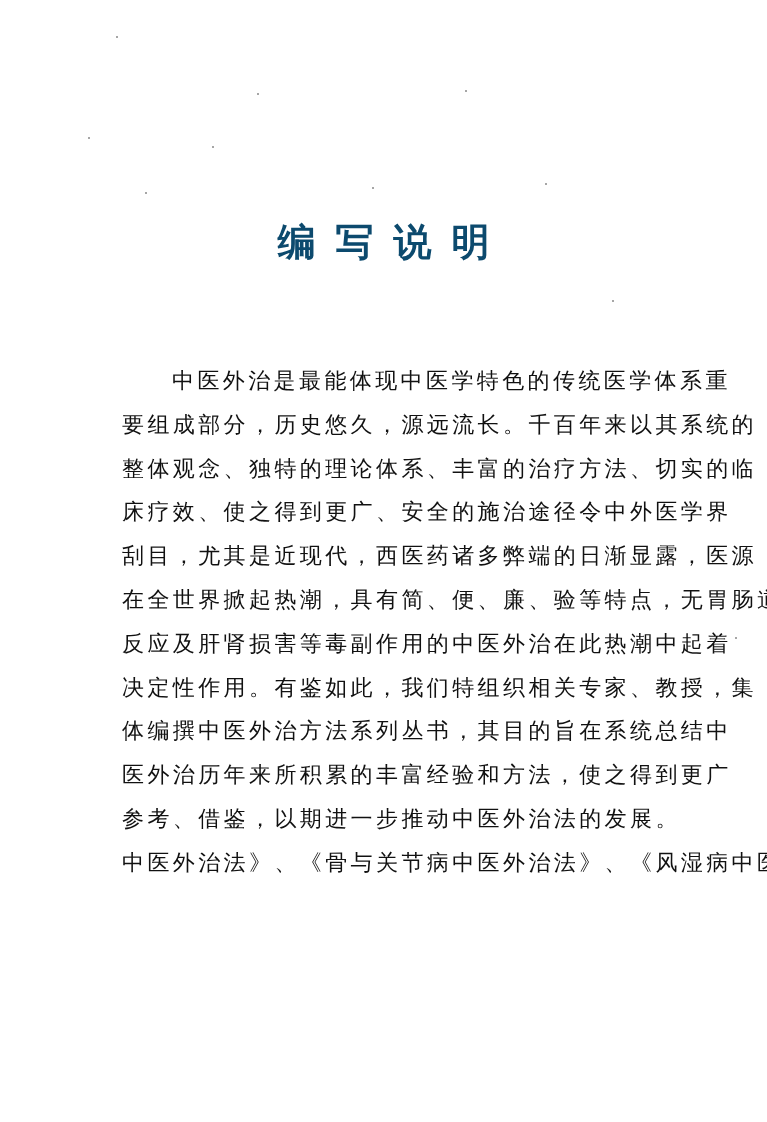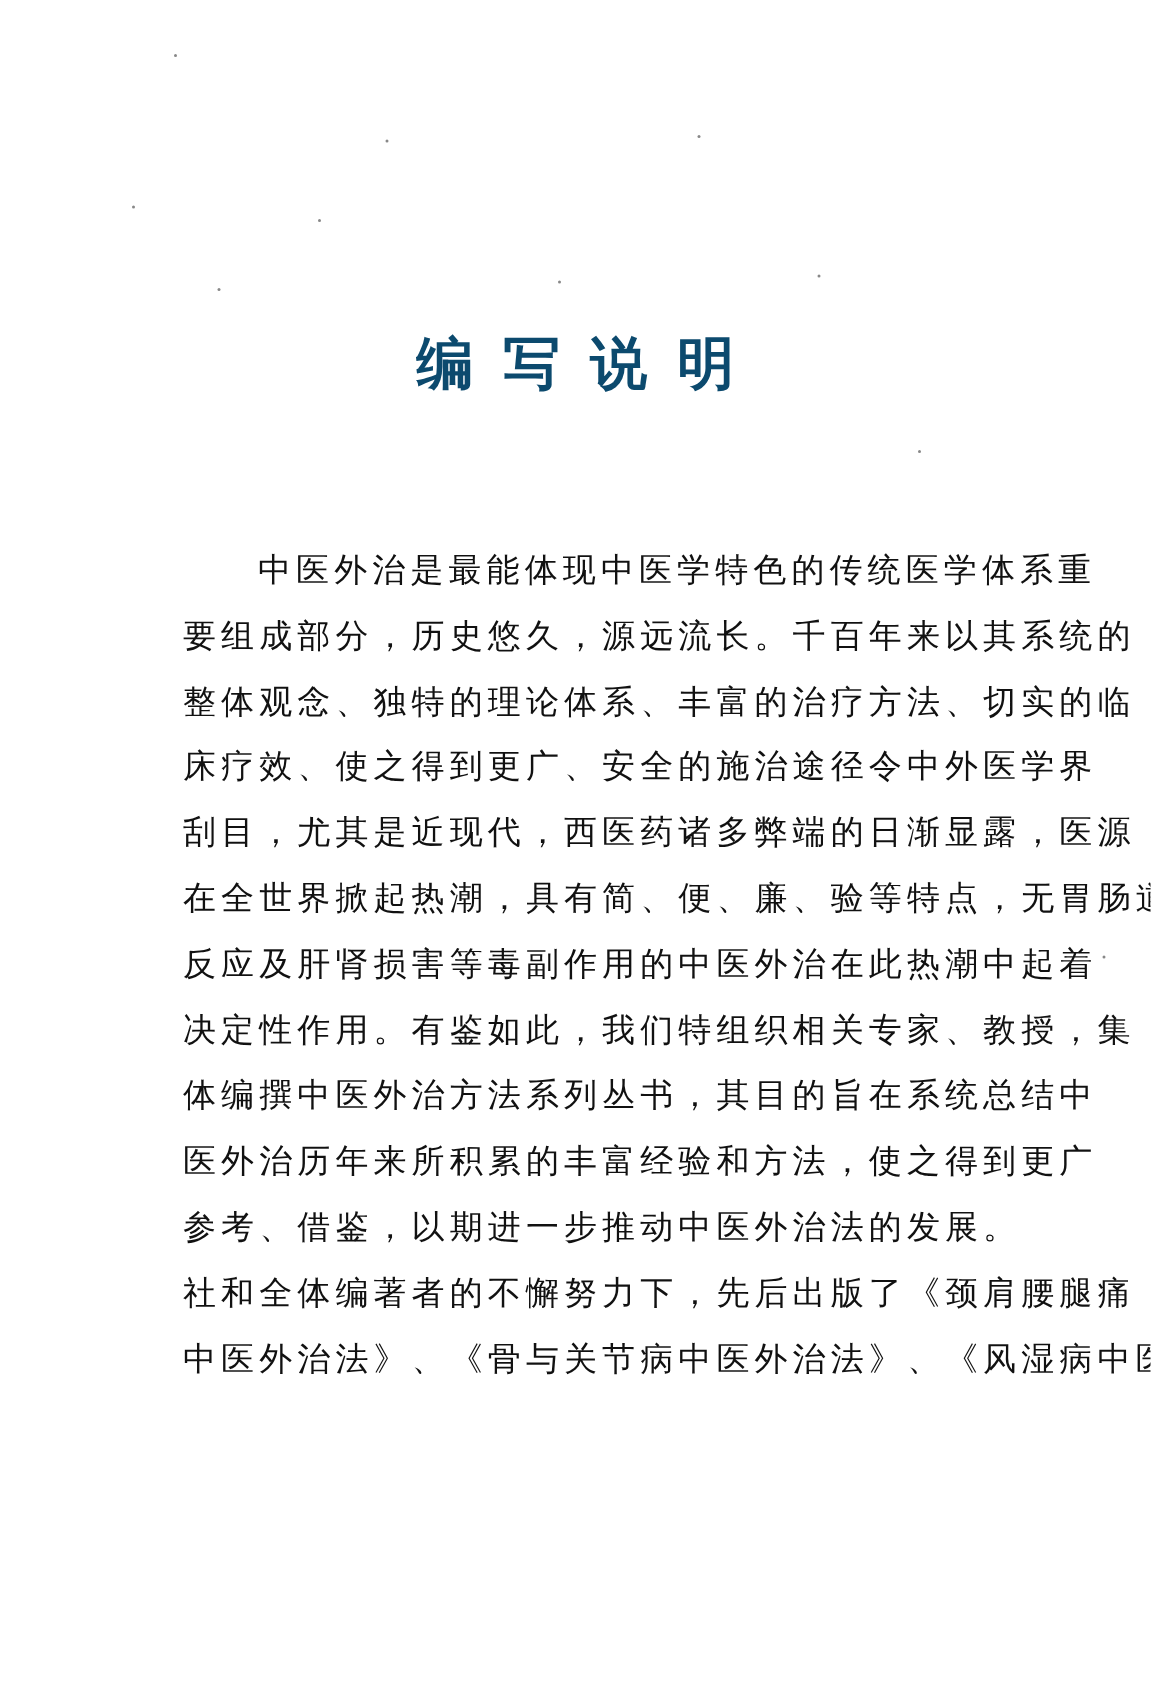--- a/index.html
+++ b/index.html
@@ -29,21 +29,20 @@
     <div class="line">整体观念、独特的理论体系、丰富的治疗方法、切实的临</div>
     <div class="line">床疗效、使之得到更广、安全的施治途径令中外医学界</div>
     <div class="line">刮目，尤其是近现代，西医药诸多弊端的日渐显露，医源</div>
     <div class="line">在全世界掀起热潮，具有简、便、廉、验等特点，无胃肠道</div>
     <div class="line">反应及肝肾损害等毒副作用的中医外治在此热潮中起着</div>
     <div class="line">决定性作用。有鉴如此，我们特组织相关专家、教授，集</div>
     <div class="line">体编撰中医外治方法系列丛书，其目的旨在系统总结中</div>
     <div class="line">医外治历年来所积累的丰富经验和方法，使之得到更广</div>
     <div class="line">参考、借鉴，以期进一步推动中医外治法的发展。</div>
 
-    <div class="line">社和全体编著者的不懈努力下，先后出版了《颈肩腰腿痛</div>
     <div class="line">中医外治法》、《骨与关节病中医外治法》、《风湿病中医外</div>
   </div>
 
   <div class="speck" style="left:116px;top:36px;"></div>
   <div class="speck" style="left:257px;top:93px;"></div>
   <div class="speck" style="left:465px;top:90px;"></div>
   <div class="speck" style="left:88px;top:137px;"></div>
   <div class="speck" style="left:212px;top:146px;"></div>
   <div class="speck" style="left:372px;top:187px;"></div>
   <div class="speck" style="left:545px;top:183px;"></div>

